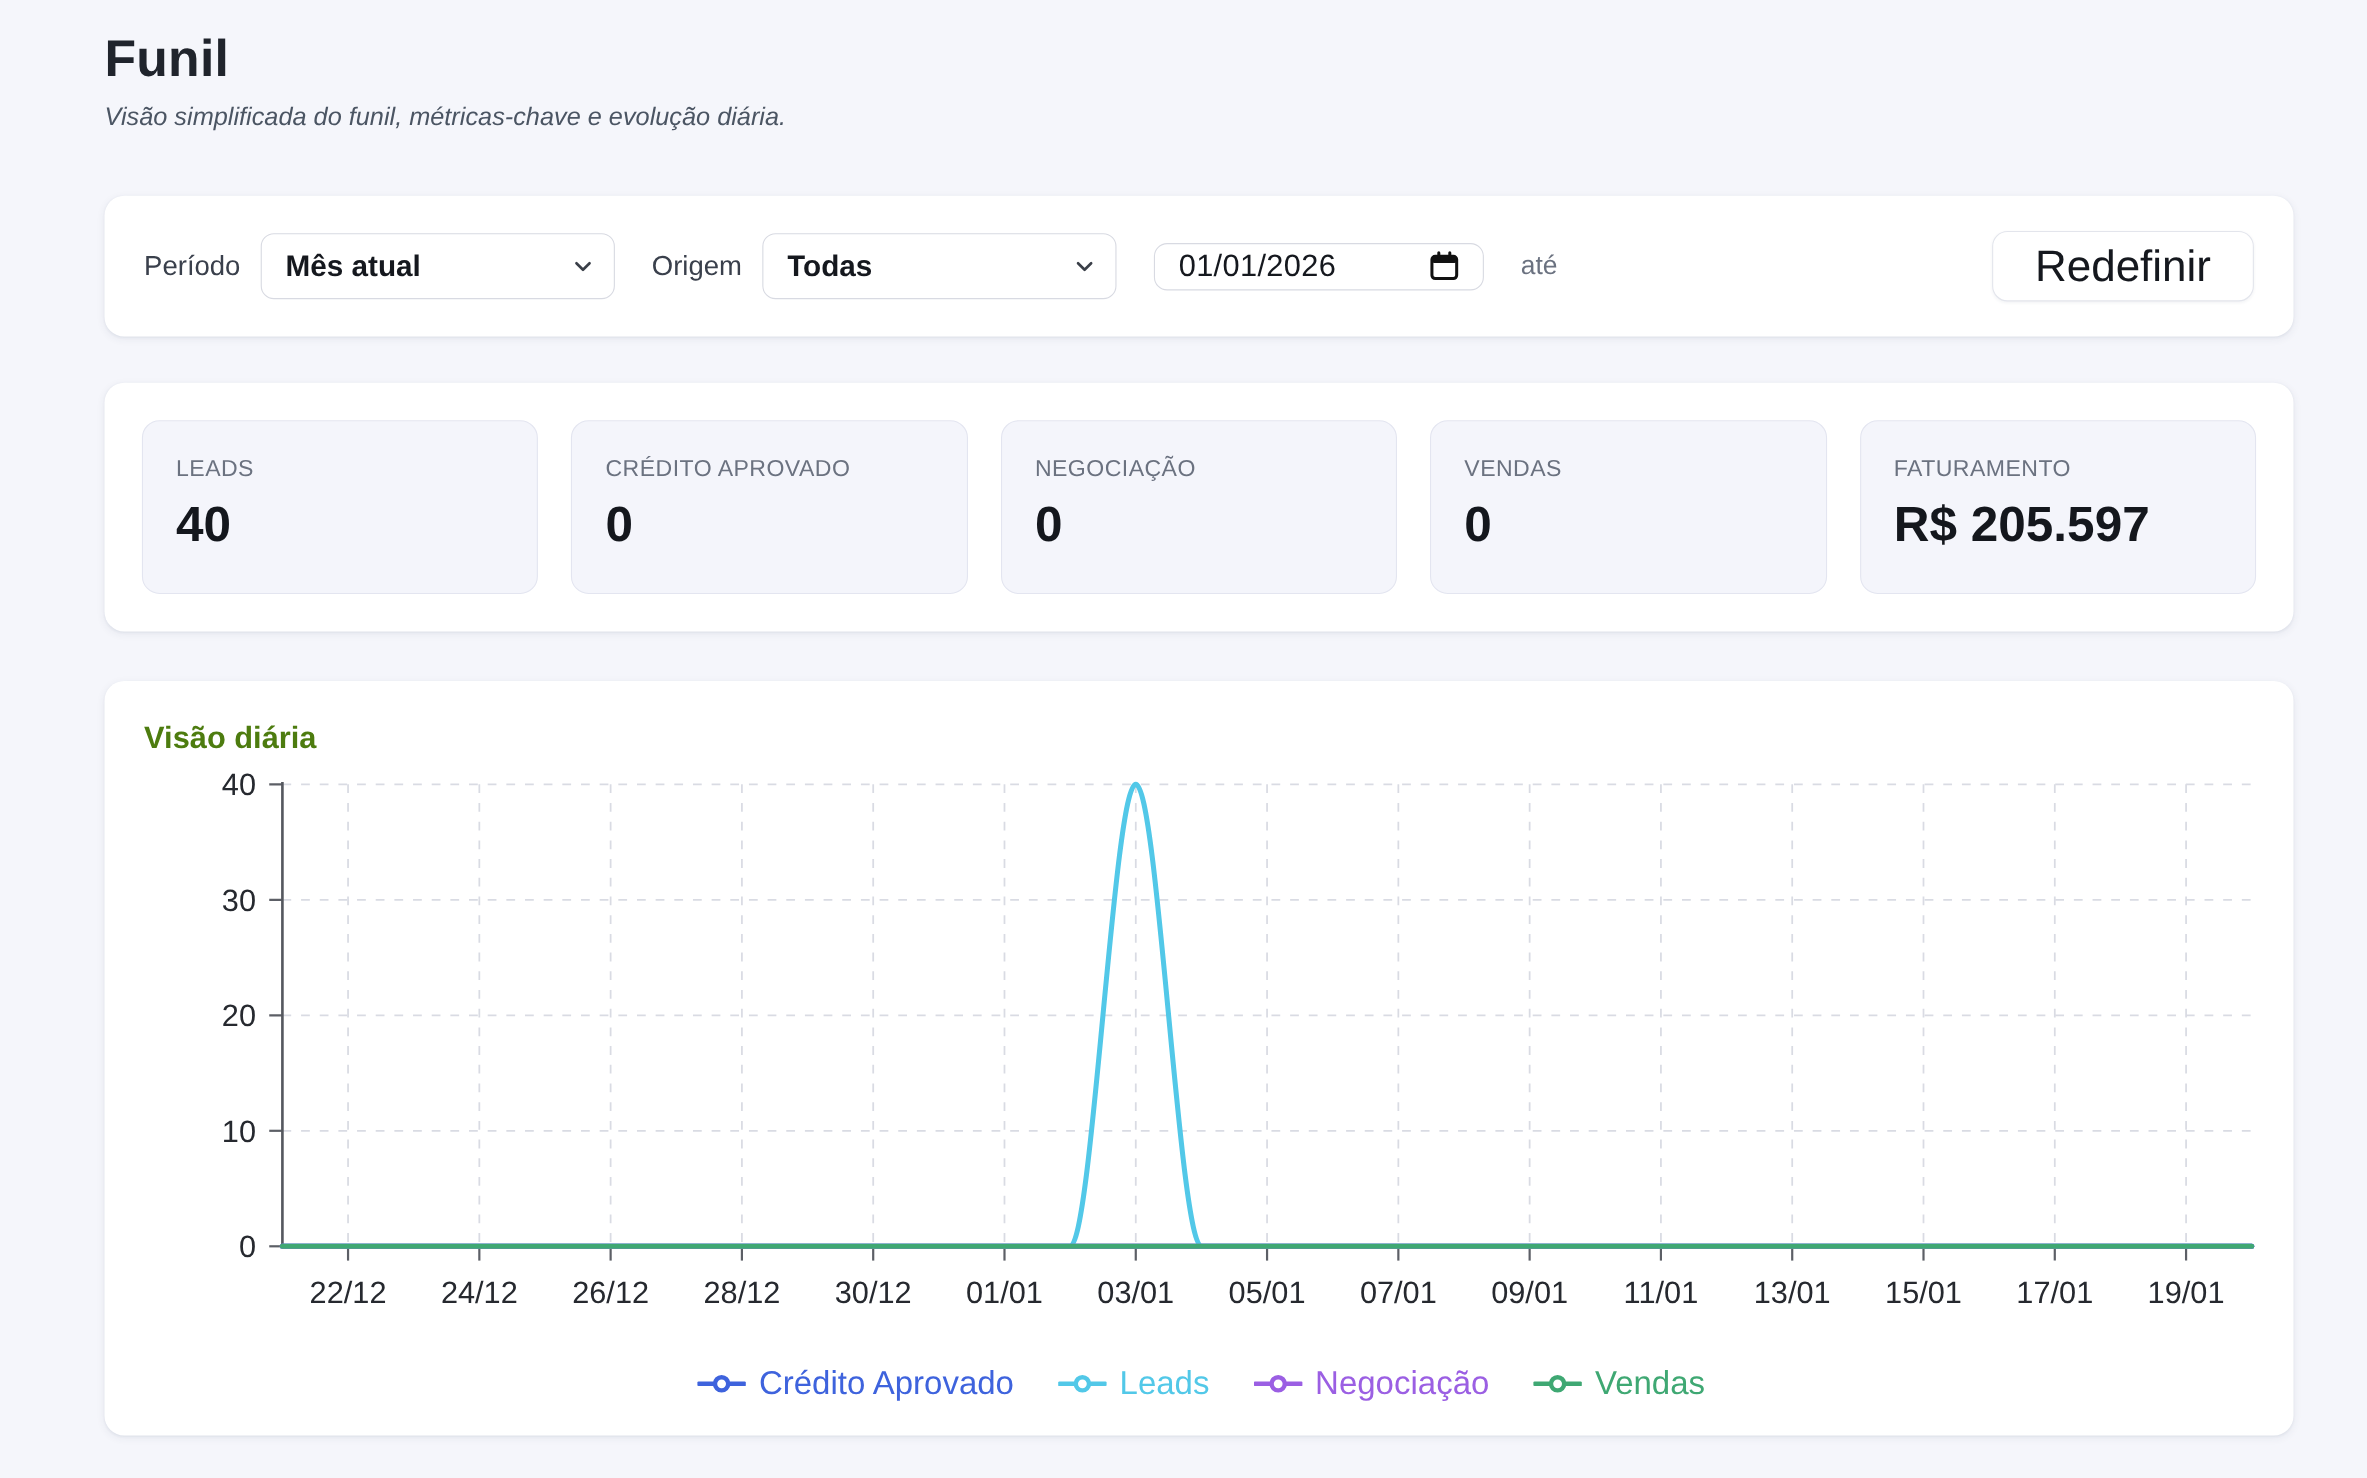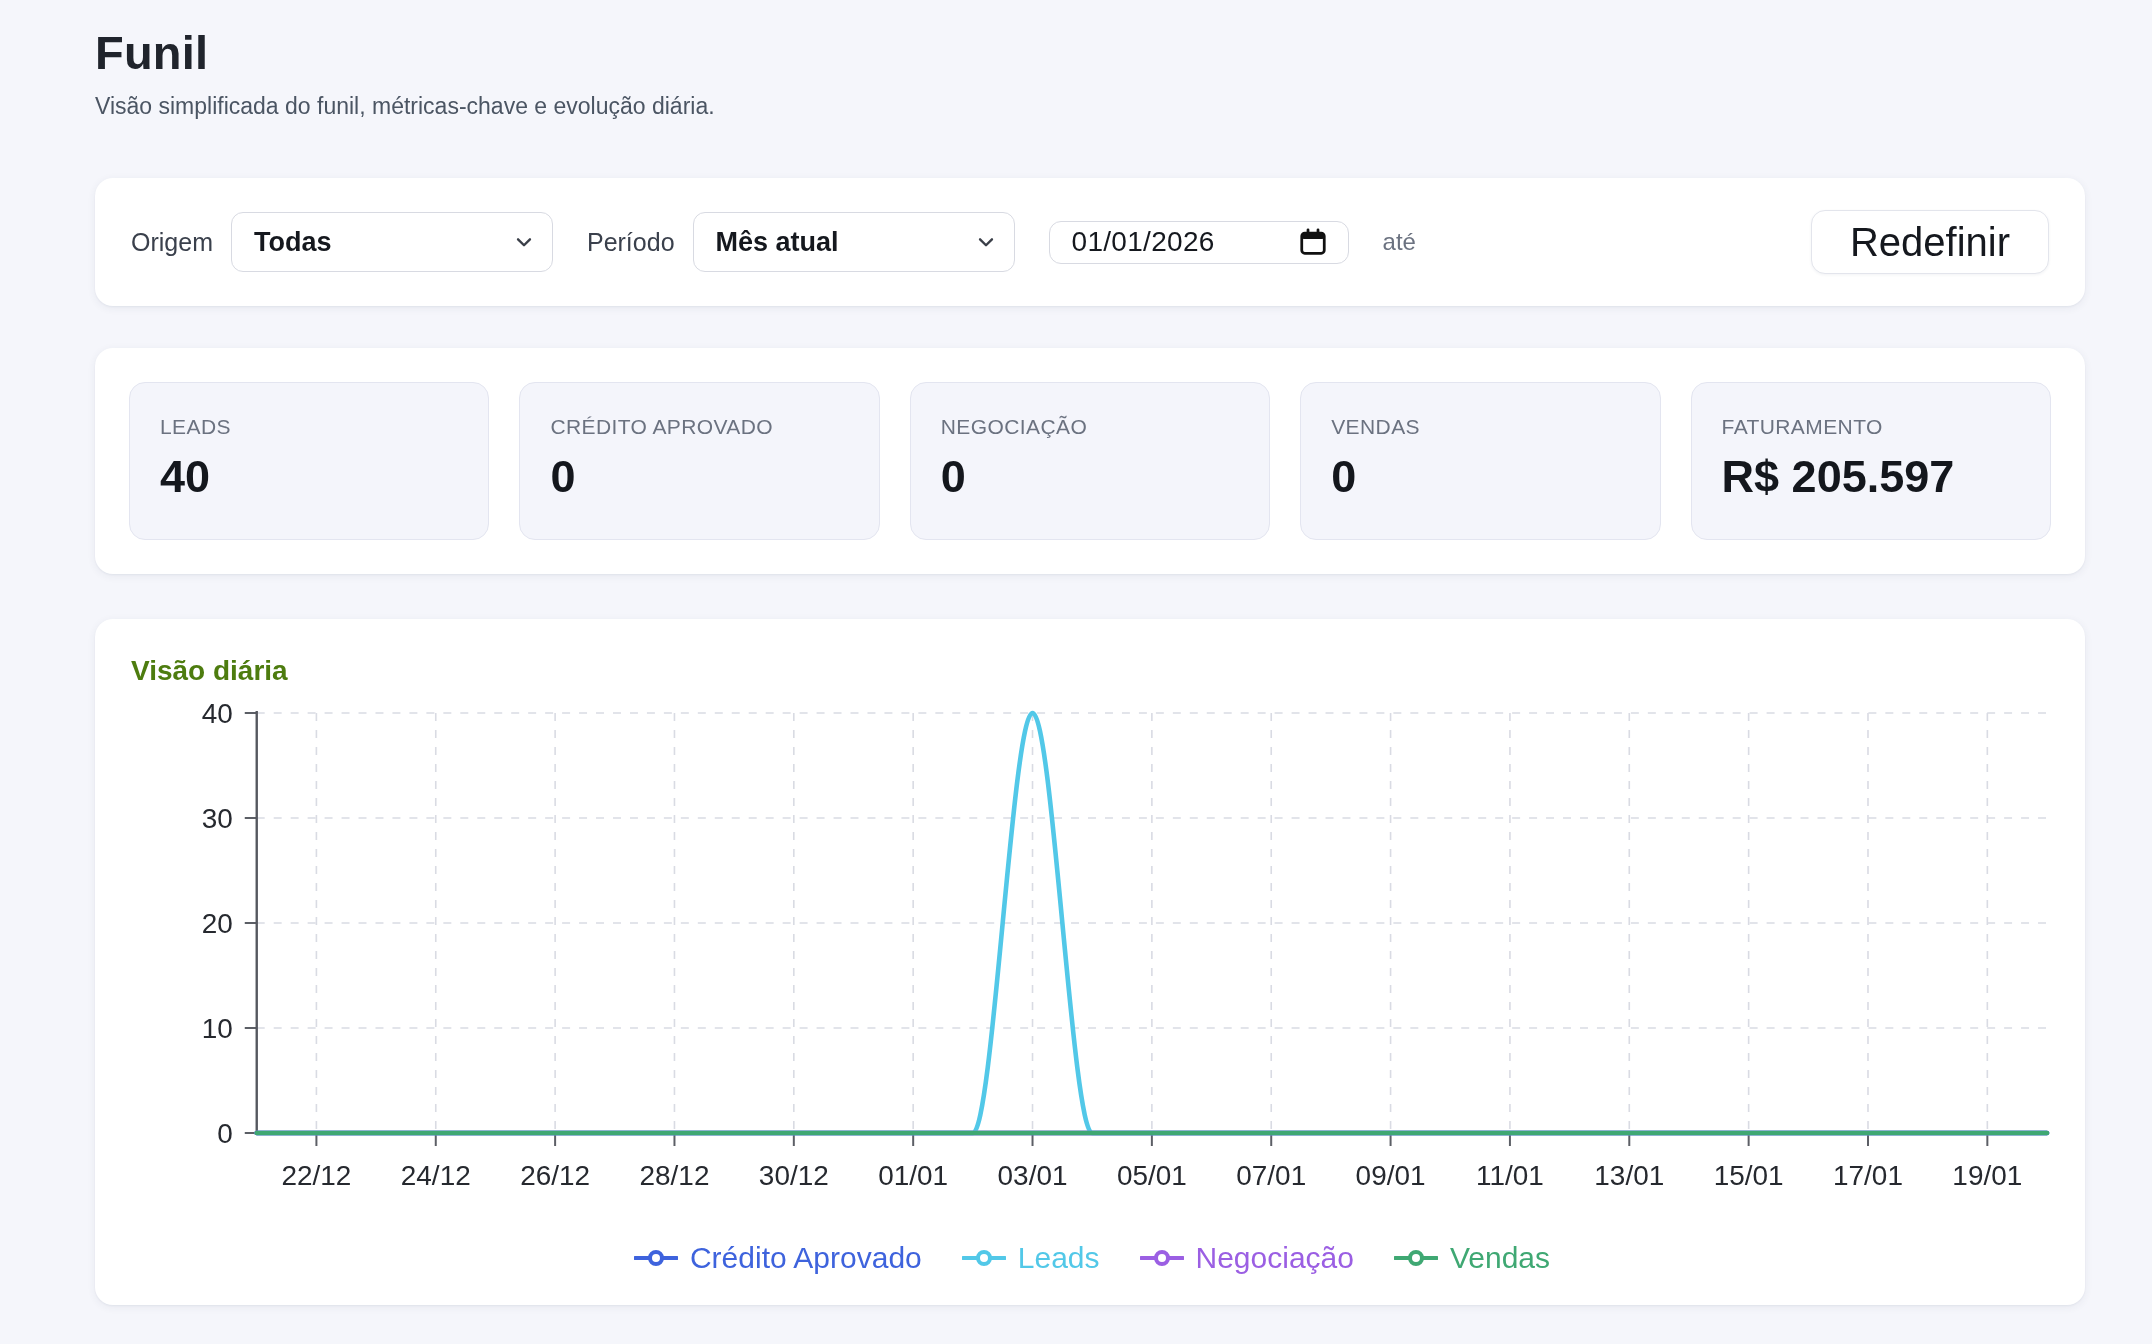--- a/index.html
+++ b/index.html
@@ -6,21 +6,21 @@
   html, body { width: 2152px; height: 1344px; overflow: hidden; }
   body {
     background: #f5f6fb;
     font-family: "Liberation Sans", sans-serif;
     color: #1f2430;
   }
   .container { width: 1990px; margin-left: 95px; padding-top: 25px; }
 
   
   .page-title { font-size: 47px; font-weight: 700; color: #20242c; letter-spacing: 0.2px; }
-  .page-subtitle { margin-top: 13px; font-size: 23px; color: #4b5563; }
+  .page-subtitle { margin-top: 13px; font-size: 23px; color: #4b5563; font-style: italic; }
 
   
   .card {
     background: #ffffff;
     border-radius: 18px;
     box-shadow: 0 2px 8px rgba(40, 50, 90, 0.07), 0 1px 2px rgba(40,50,90,0.05);
   }
 
   
   .filter-card {
@@ -100,38 +100,38 @@
 </head>
 <body>
 
 <div class="container">
 
   <h1 class="page-title">Funil</h1>
   <div class="page-subtitle">Visão simplificada do funil, métricas-chave e evolução diária.</div>
 
   <div class="card filter-card">
     <div class="flt-group">
+      <span class="flt-label">Período</span>
+      <span class="select-wrap">
+        <select>
+          <option selected="">Mês atual</option>
+        </select>
+        <span class="select-chevron">
+          <svg class="icon-svg" width="26" height="26" viewBox="0 0 24 24">
+              <path d="M6.5 9.5 L12 15 L17.5 9.5" fill="none" stroke="#3a3f48" stroke-width="2.2" stroke-linecap="round" stroke-linejoin="round"></path>
+            </svg>
+        </span>
+      </span>
+    </div>
+
+    <div class="flt-group">
       <span class="flt-label">Origem</span>
       <span class="select-wrap">
         <select>
           <option selected="">Todas</option>
-        </select>
-        <span class="select-chevron">
-          <svg class="icon-svg" width="26" height="26" viewBox="0 0 24 24">
-              <path d="M6.5 9.5 L12 15 L17.5 9.5" fill="none" stroke="#3a3f48" stroke-width="2.2" stroke-linecap="round" stroke-linejoin="round"></path>
-            </svg>
-        </span>
-      </span>
-    </div>
-
-    <div class="flt-group">
-      <span class="flt-label">Período</span>
-      <span class="select-wrap">
-        <select>
-          <option selected="">Mês atual</option>
         </select>
         <span class="select-chevron">
           <svg class="icon-svg" width="26" height="26" viewBox="0 0 24 24">
               <path d="M6.5 9.5 L12 15 L17.5 9.5" fill="none" stroke="#3a3f48" stroke-width="2.2" stroke-linecap="round" stroke-linejoin="round"></path>
             </svg>
         </span>
       </span>
     </div>
 
     <div class="date-field">

